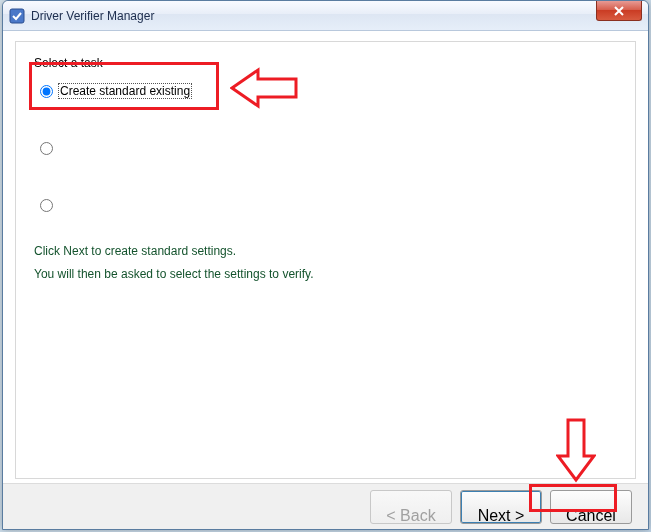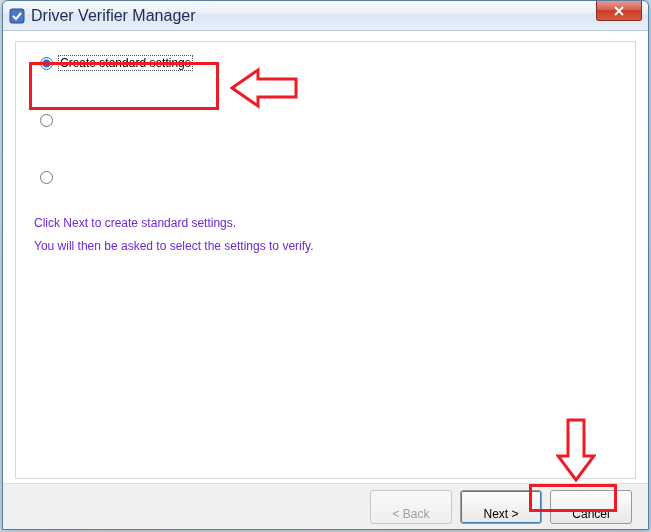--- a/index.html
+++ b/index.html
@@ -32,21 +32,21 @@
     padding: 0 0 0 6px;
     position: relative;
   }
   .titlebar .app-icon {
     width: 16px; height: 16px;
     margin-right: 6px;
     display: inline-flex; align-items: center; justify-content: center;
   }
   .titlebar .title {
     color: #203050;
-    font-size: 16px;
+    font-size: 12px;
   }
   .close-btn {
     position: absolute;
     right: 0; top: 0;
     width: 46px; height: 20px;
     background: linear-gradient(to bottom, #e79a94 0%, #d7604f 45%, #c93a22 46%, #d85a3f 100%);
     border: 1px solid #8a2f1f;
     border-top: none;
     border-radius: 0 0 3px 3px;
     display: flex; align-items: center; justify-content: center;
@@ -70,38 +70,38 @@
     align-items: center;
     margin-bottom: 44px;
   }
   .radio-row:last-of-type { margin-bottom: 20px; }
   .radio-row input[type=radio] {
     margin: 0 6px 0 0;
     width: 13px; height: 13px;
   }
   .radio-row label { cursor: default; }
   .dotted { outline: 1px dotted #555; outline-offset: 0px; padding: 0 1px; }
-  .hint { margin-top: 28px; line-height: 1.9; color:#6d28d9; }
+  .hint { margin-top: 28px; line-height: 1.9; color:#14532d; }
   .footer {
     position: absolute;
     left: 0; right: 0; bottom: 0;
     height: 46px;
     display: flex;
     align-items: center;
     justify-content: flex-end;
     padding: 0 16px;
     gap: 8px;
     background: #f0f0f0;
     border-top: 1px solid #dcdcdc;
   }
   .btn {
     min-width: 82px;
     height: 23px;
     font-family: inherit;
-    font-size: 12px;
+    font-size: 16px;
     background: linear-gradient(to bottom, #fdfdfd, #e8e8e8);
     border: 1px solid #9a9a9a;
     border-radius: 3px;
     padding: 16px 12px;
     cursor: default;
   }
   .btn:disabled {
     color: #a0a0a0;
     border-color: #c8c8c8;
     background: linear-gradient(to bottom, #f8f8f8, #efefef);
@@ -132,25 +132,26 @@
     </span>
     <span class="title">Driver Verifier Manager</span>
     <div class="close-btn">
       <svg width="12" height="10" viewBox="0 0 12 10">
         <path d="M2 1 L10 9 M10 1 L2 9" stroke="#fff" stroke-width="2"></path>
       </svg>
     </div>
   </div>
 
   <div class="content">
+    <div class="section-label">Select a task</div>
 
     <div class="radios">
       <div class="radio-row">
         <input type="radio" name="task" checked="" style="">
-        <label class="dotted">Create standard settings</label>
+        <label class="dotted">Create standard existing</label>
       </div>
       <div class="radio-row">
         <input type="radio" name="task" style="">
       </div>
       <div class="radio-row" style="margin-bottom:0">
         <input type="radio" name="task" style="">
       </div>
     </div>
 
     <div class="hint">

